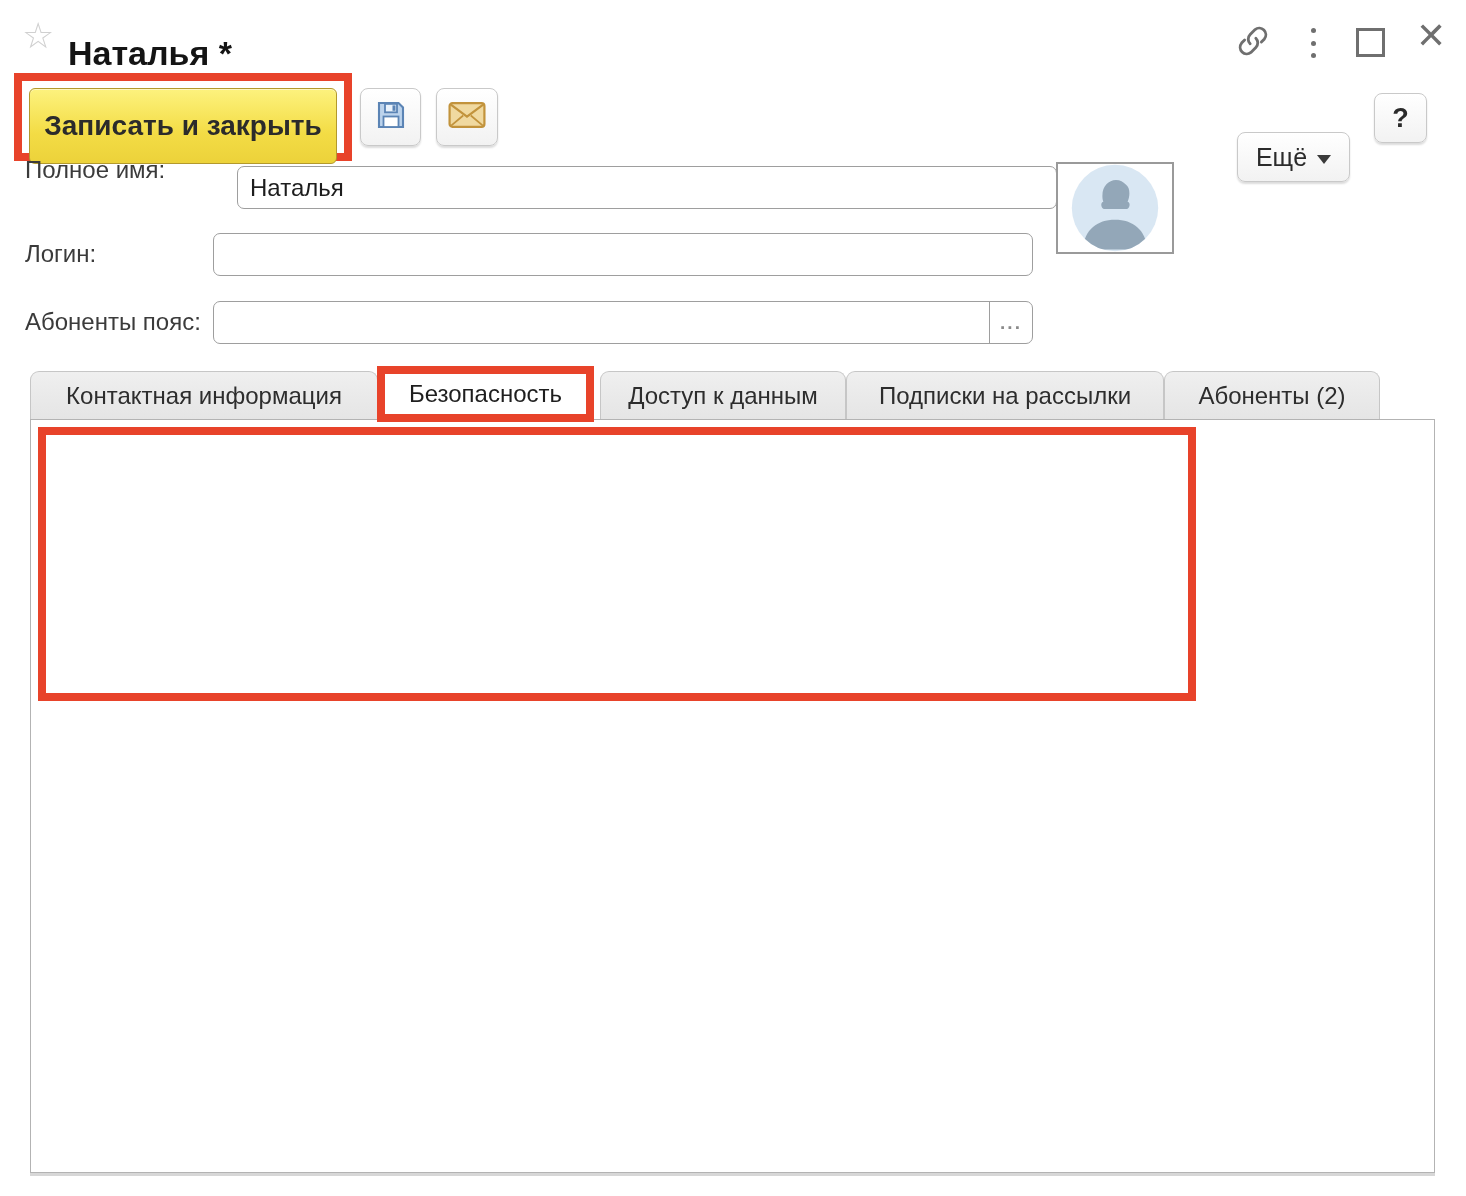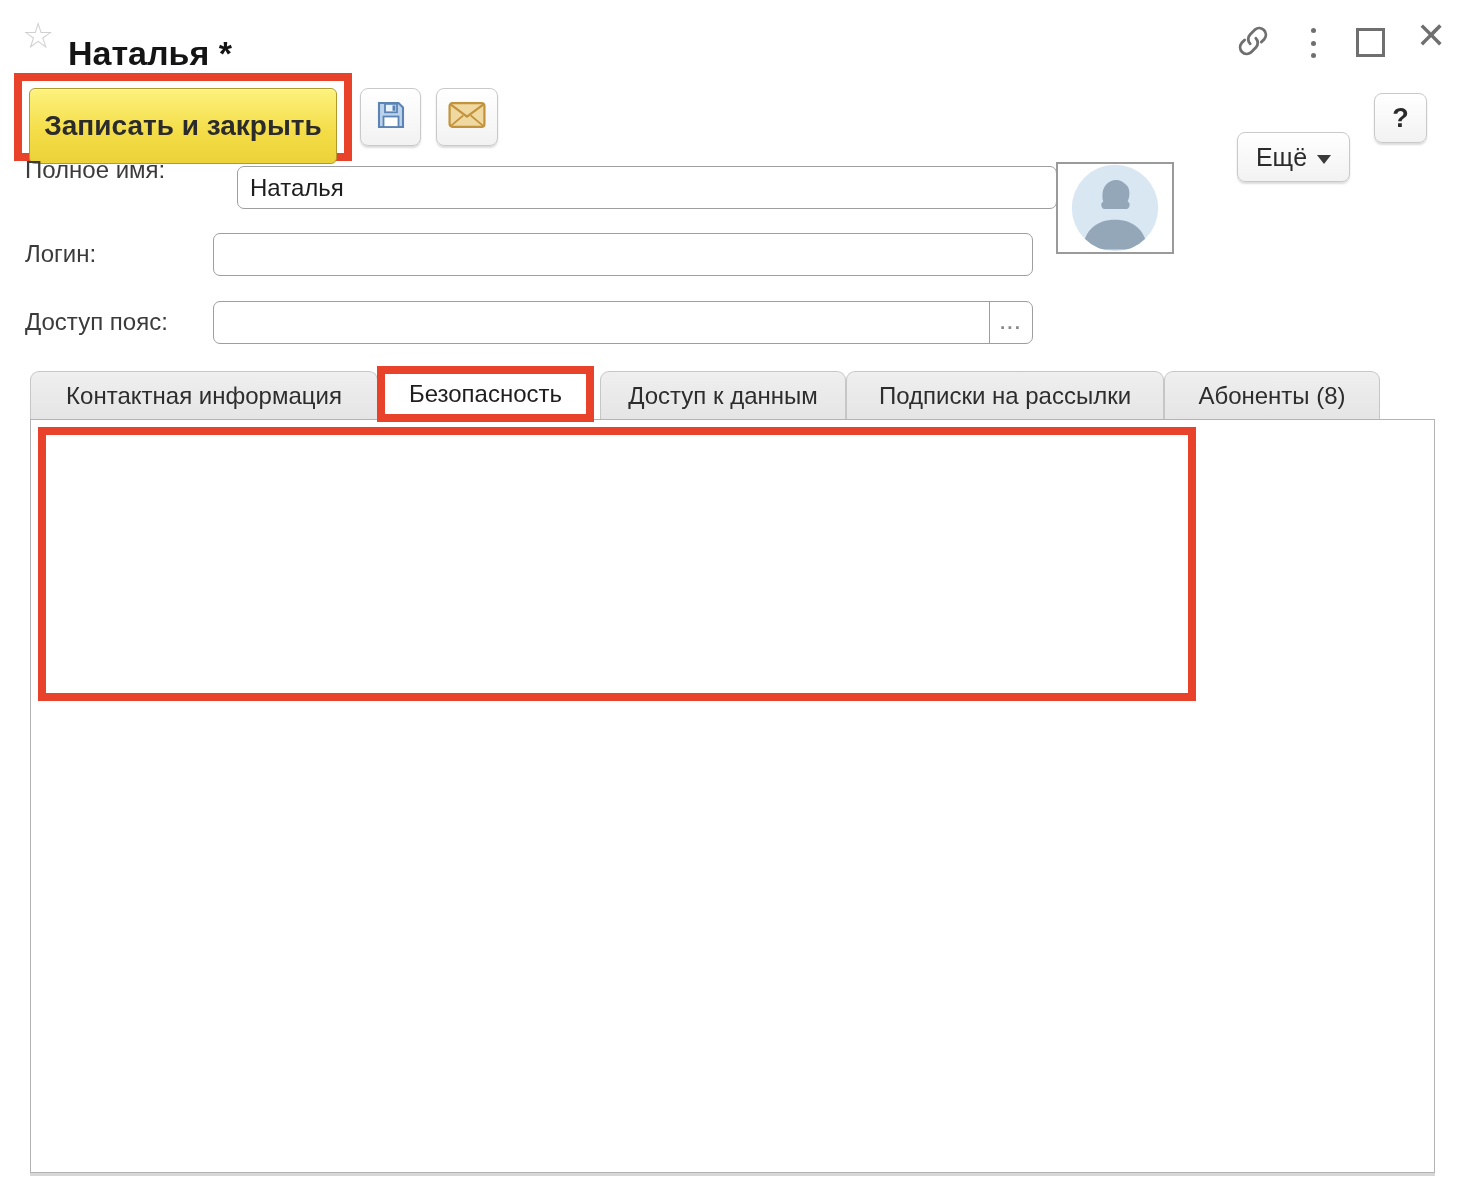--- a/index.html
+++ b/index.html
@@ -179,21 +179,21 @@
 <div class="abs flabel" style="left:25px; top:156px;">Полное имя:</div>
 <div class="abs field f1">
   <span class="val">Наталья</span>
 </div>
 
 <div class="abs flabel" style="left:25px; top:240px;">Логин:</div>
 <div class="abs field f2">
   <span class="val"></span>
 </div>
 
-<div class="abs flabel" style="left:25px; top:308px;">Доступ пояс:</div>
+<div class="abs flabel" style="left:25px; top:308px;">Абоненты пояс:</div>
 <div class="abs field f3">
   <span class="val"></span>
   <span class="picker-seg">...</span>
 </div>
 
 <div class="abs avatar-frame">
   <svg width="90" height="90" viewBox="0 0 100 100">
     <clipPath id="avc">
         <circle cx="50" cy="50" r="48"></circle>
       </clipPath>
@@ -204,21 +204,21 @@
     </g>
   </svg>
 </div>
 
 <div class="tab tab-t1">Контактная информация</div>
 <div class="abs redbox redbox-tab">
   <div class="tab-active-inner">Безопасность</div>
 </div>
 <div class="tab tab-t3">Доступ к данным</div>
 <div class="tab tab-t4">Подписки на рассылки</div>
-<div class="tab tab-t5">Абоненты (8)</div>
+<div class="tab tab-t5">Абоненты (2)</div>
 
 <div class="abs panel"></div>
 
 <div class="abs redbox redbox2"></div>
 
 <div class="abs seclabel" style="left:48px; top:444px;">Сменить пароль:</div>
 <div class="abs checkbox"></div>
 <div class="abs checkmark">✔</div>
 <div class="abs hint">при записи будет установлен новый пароль</div>
 

